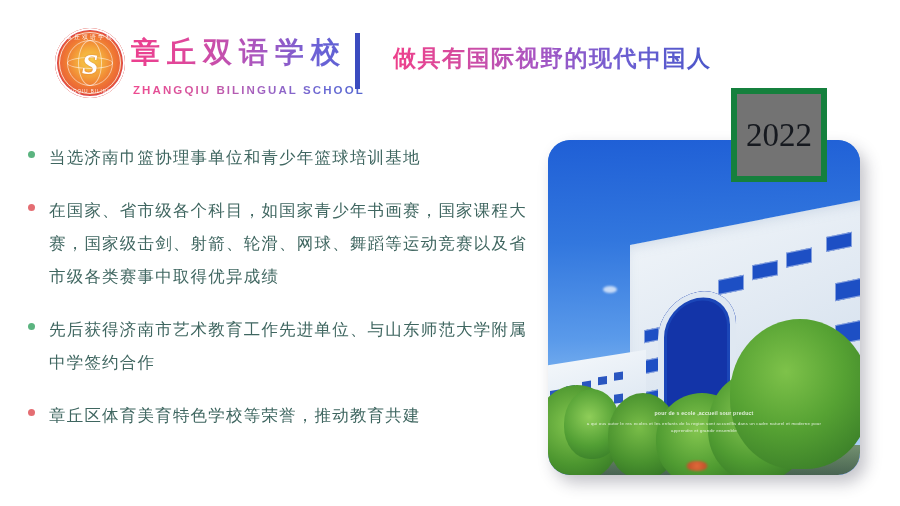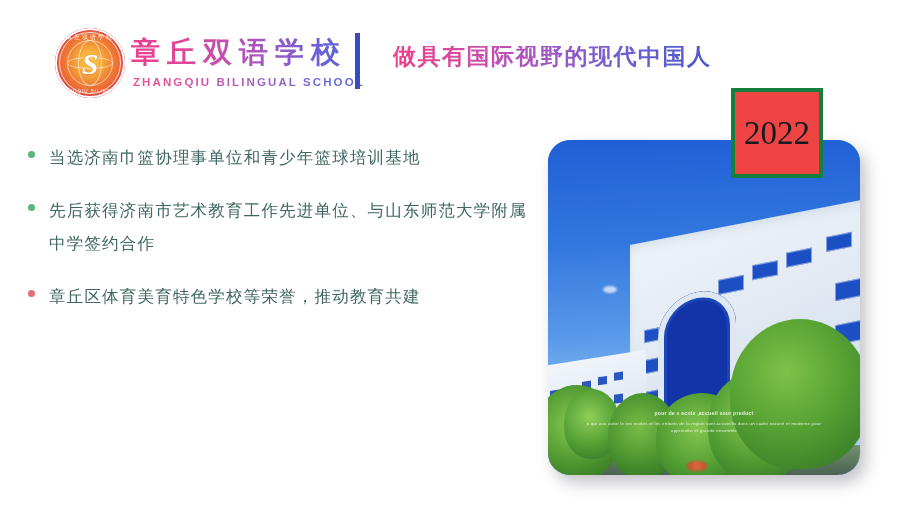--- a/index.html
+++ b/index.html
@@ -116,21 +116,21 @@
     background-clip: text;
     color: transparent;
     -webkit-text-fill-color: transparent;
     white-space: nowrap;
   }
   .brand-en {
     font-family: "Liberation Sans", sans-serif;
     font-size: 11.5px;
     font-weight: 700;
     letter-spacing: 2.1px;
-    margin: 8px 0 0 2px;
+    margin: 16px 0 0 2px;
     background: linear-gradient(90deg, #ee4b90 0%, #d2549f 28%, #9b62c3 58%, #6a6ad4 82%, #5566cf 100%);
     -webkit-background-clip: text;
     background-clip: text;
     color: transparent;
     -webkit-text-fill-color: transparent;
     white-space: nowrap;
   }
 
   .header-divider {
     position: absolute;
@@ -138,21 +138,21 @@
     top: 33px;
     width: 5px;
     height: 56px;
     background: #3b4bbf;
   }
 
   .tagline {
     position: absolute;
     left: 393px;
     top: 46px;
-    font-family: Liberation Mono, monospace;
+    font-family: Liberation Serif, serif;
     font-size: 23px;
     font-weight: 700;
     letter-spacing: 1.5px;
     line-height: 1.1;
     white-space: nowrap;
     background: linear-gradient(90deg, #ee3f8b 0%, #d94a9c 18%, #a755c3 45%, #6d5fd2 72%, #4a56c9 100%);
     -webkit-background-clip: text;
     background-clip: text;
     color: transparent;
     -webkit-text-fill-color: transparent;
@@ -315,22 +315,22 @@
     margin-bottom: 1.5px;
   }
 
   
   .year-badge {
     position: absolute;
     left: 731px;
     top: 88px;
     width: 84px;
     height: 82px;
-    background: #ef4444;
-    border: 4px solid #15803d;
+    background: #737373;
+    border: 6px solid #15803d;
     display: flex;
     align-items: center;
     justify-content: center;
     z-index: 5;
   }
   .year-badge span {
     font-family: "Liberation Serif", "DejaVu Serif", serif;
     font-size: 33px;
     color: #16191f;
     letter-spacing: 0px;
@@ -364,20 +364,24 @@
   <div class="tagline">做具有国际视野的现代中国人</div>
 </div>
 
 <div class="bullet-list">
 
   <div class="bullet-item">
     <span class="bullet-dot" style="background:#3fa76a"></span>
     <p class="bullet-text">当选济南巾篮协理事单位和青少年篮球培训基地</p>
   </div>
 
+  <div class="bullet-item">
+    <span class="bullet-dot" style="background:#e0545a"></span>
+    <p class="bullet-text">在国家、省市级各个科目，如国家青少年书画赛，国家课程大赛，国家级击剑、射箭、轮滑、网球、舞蹈等运动竞赛以及省市级各类赛事中取得优异成绩</p>
+  </div>
 
   <div class="bullet-item">
     <span class="bullet-dot" style="background:#3fa76a"></span>
     <p class="bullet-text">先后获得济南市艺术教育工作先进单位、与山东师范大学附属中学签约合作</p>
   </div>
 
   <div class="bullet-item">
     <span class="bullet-dot" style="background:#e0545a"></span>
     <p class="bullet-text">章丘区体育美育特色学校等荣誉，推动教育共建</p>
   </div>

